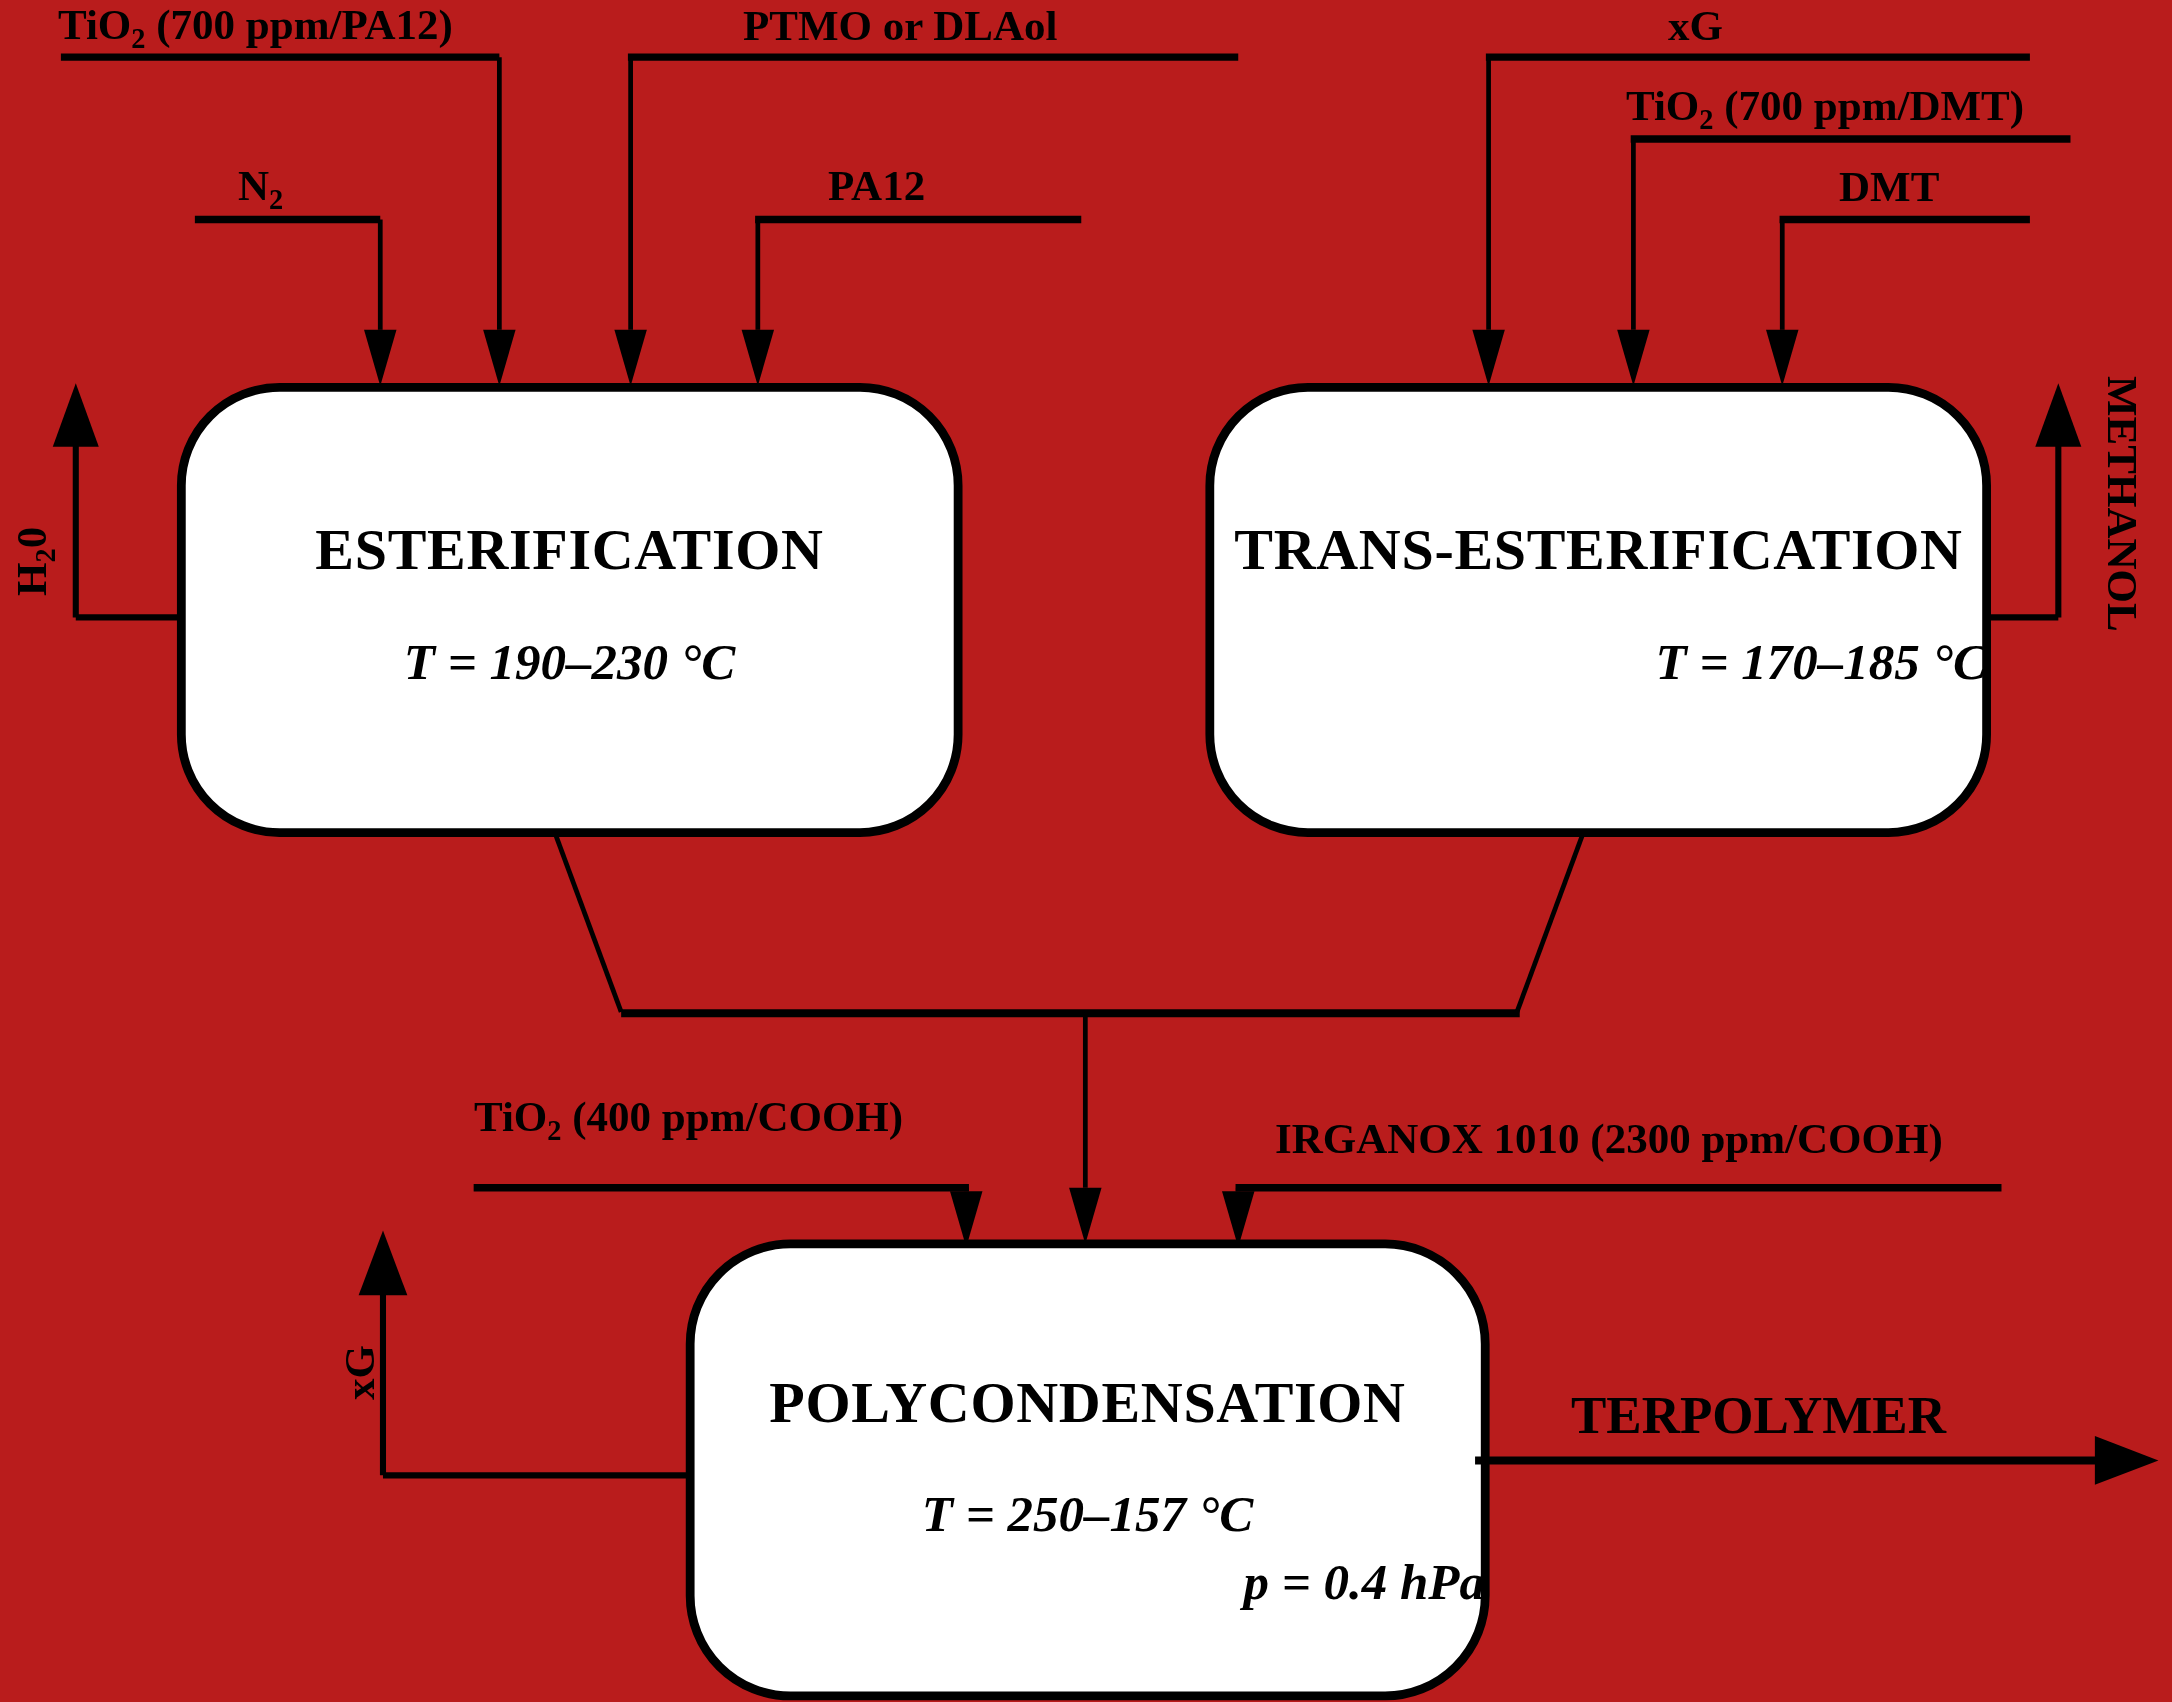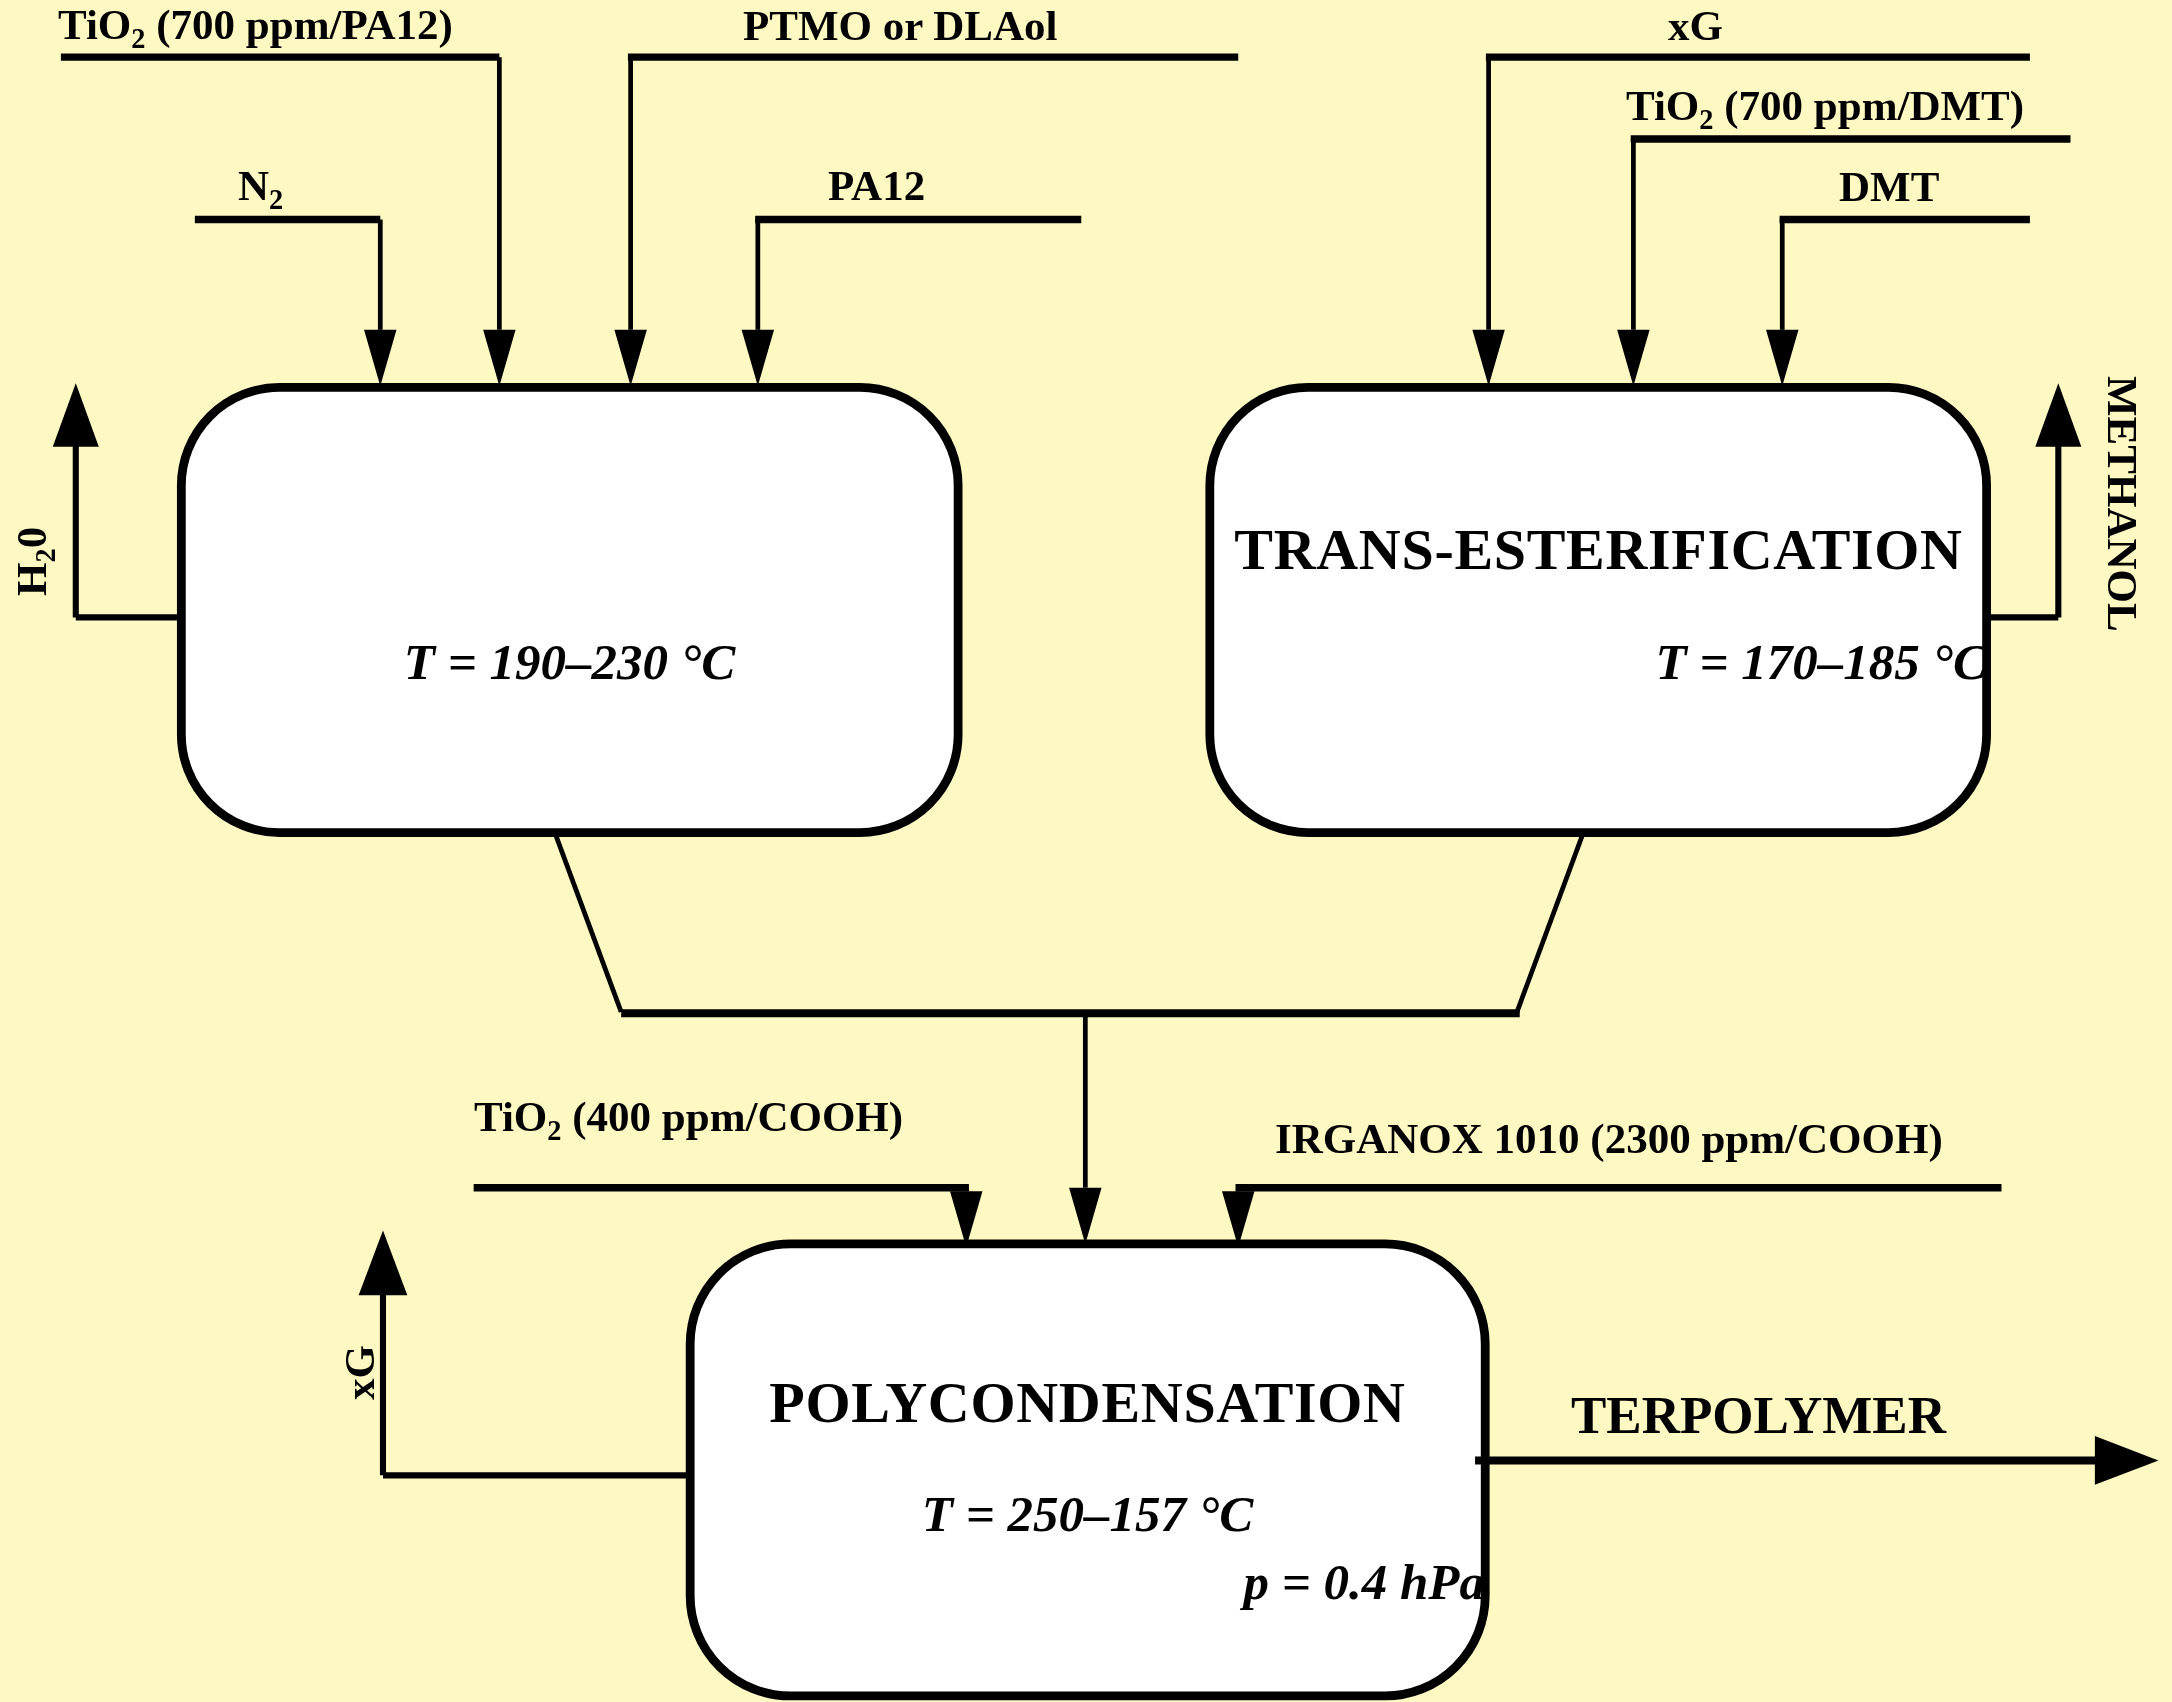--- a/index.html
+++ b/index.html
@@ -1,19 +1,19 @@
 <!DOCTYPE html>
 <html style="font-size:10.8px"><head>
 <meta charset="utf-8">
 <style>
   html,body{margin:0;padding:0;background:#ffffff;}
   #page{
     position:relative;
     width:2172px;height:1703px;
-    background:#fef9c3;
+    background:#b91c1c;
     font-family:"Liberation Serif", serif;
     overflow:hidden;
   }
   svg.flow{position:absolute;left:0;top:0;width:2172px;height:1703px;}
   .lbl{
     position:absolute;
     color:#000000;
     font-family:"Liberation Serif", serif;
     font-weight:bold;
     white-space:nowrap;
@@ -164,20 +164,23 @@
   </div>
 
   <div class="lbl feed-label" style="left:1626px;top:84px;">
     <span>TiO</span><span class="sub">2</span><span>  (700 ppm/DMT)</span>
   </div>
 
   <div class="lbl feed-label" style="left:1839px;top:165px;">
     <span>DMT</span>
   </div>
 
+  <div class="lbl box-title" style="left:181px;top:521px;width:777px;text-align:center;">
+    <span>ESTERIFICATION</span>
+  </div>
   <div class="lbl box-cond" style="left:181px;top:637px;width:777px;text-align:center;">
     <span>T = 190–230 °C</span>
   </div>
 
   <div class="lbl box-title" style="left:1199px;top:521px;width:799px;text-align:center;">
     <span>TRANS-ESTERIFICATION</span>
   </div>
   <div class="lbl box-cond" style="left:1210px;top:637px;width:777px;text-align:right;">
     <span>T = 170–185 °C</span>
   </div>

